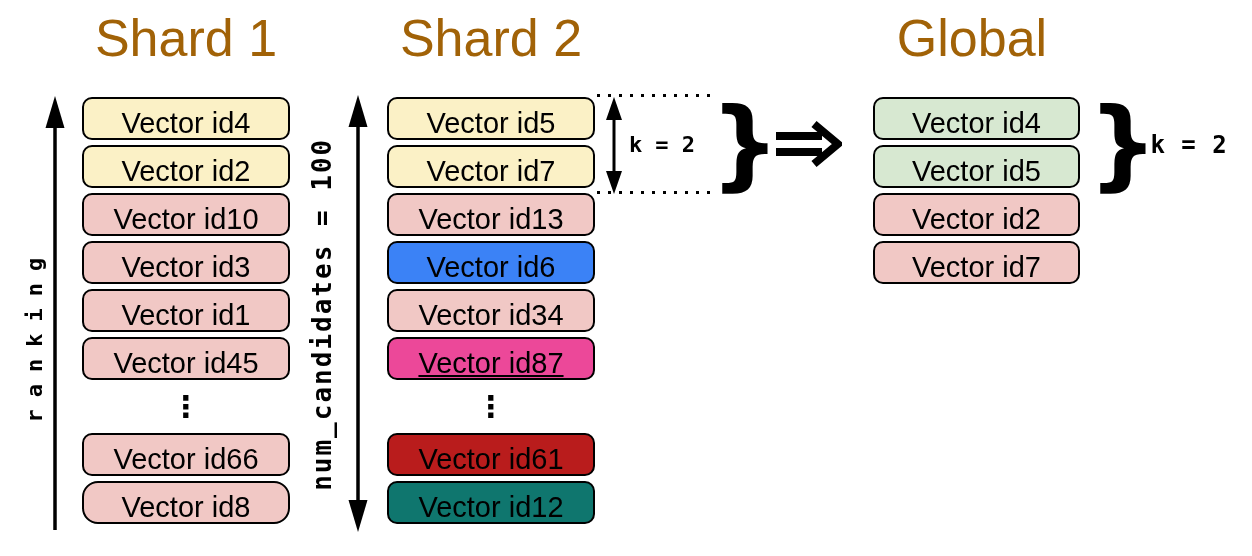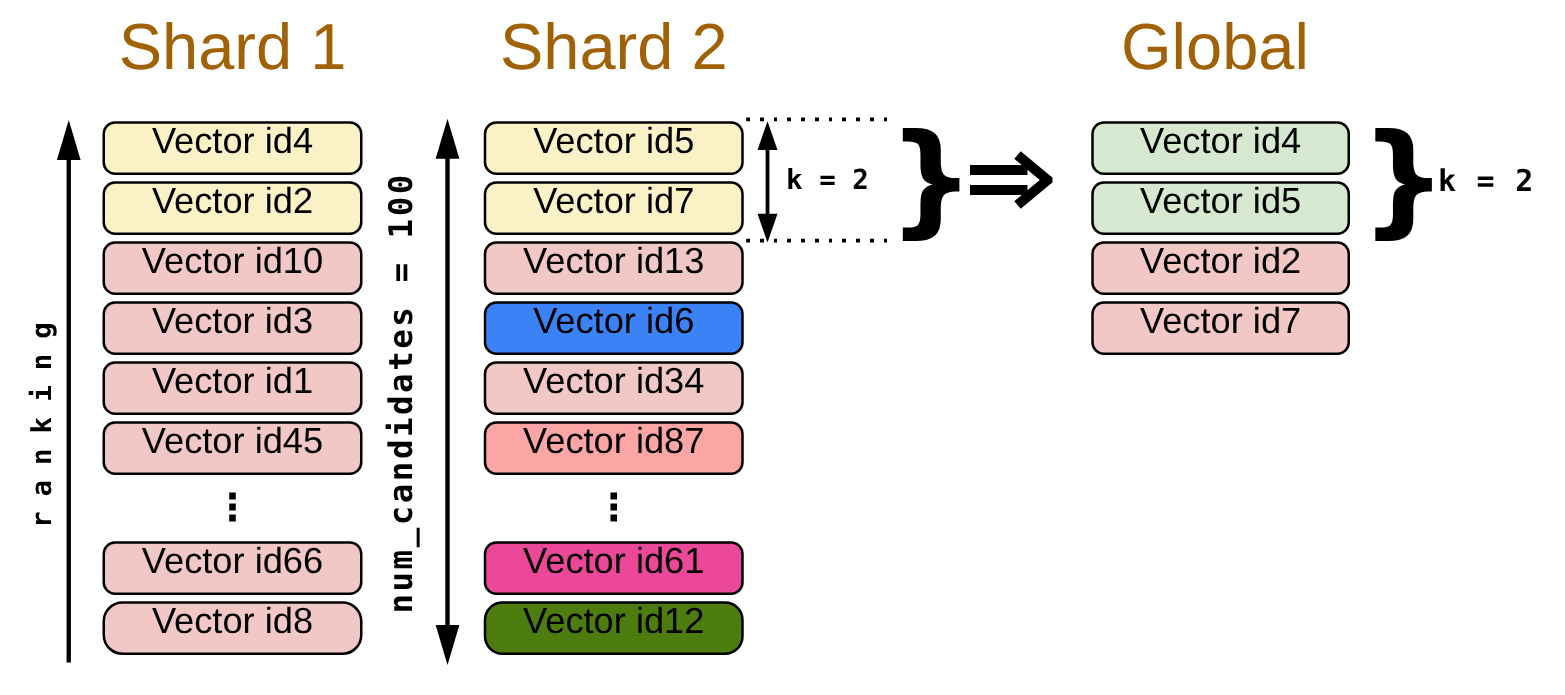--- a/index.html
+++ b/index.html
@@ -15,21 +15,21 @@
   #title-shard2{left:491px}
   #title-global{left:972px}
 
   .col{position:absolute;top:97px;display:flex;flex-direction:column;gap:5px;}
   #col-shard1{left:82px;width:208px;}
   #col-shard2{left:387px;width:208px;}
   #col-global{left:873px;width:207px;}
 
   .vbox{
     height:43px;box-sizing:border-box;border:2.5px solid #000;border-radius:10px;
-    display:flex;align-items:flex-start;justify-content:center;
+    display:flex;align-items:flex-end;justify-content:center;
     font-size:29px;line-height:1;
   }
   .dots{
     height:43px;display:flex;align-items:center;justify-content:center;
     font-size:30px;font-weight:bold;font-family:"DejaVu Sans",sans-serif;
   }
 
   .axis-svg{position:absolute;}
   .vlabel{
     position:absolute;font-family:"DejaVu Sans Mono",monospace;font-weight:bold;
@@ -117,28 +117,28 @@
       </div>
       <div class="vbox" style="background: rgb(241, 200, 197); border-color: rgb(0, 0, 0);">
         <span>Vector id13</span>
       </div>
       <div class="vbox" style="background: #3b82f6; border-color: rgb(0, 0, 0);">
         <span>Vector id6</span>
       </div>
       <div class="vbox" style="background: rgb(241, 200, 197); border-color: rgb(0, 0, 0);">
         <span>Vector id34</span>
       </div>
-      <div class="vbox" style="background: #fca5a5; border-color: rgb(0, 0, 0);">
+      <div class="vbox" style="background: #ec4899; border-color: rgb(0, 0, 0); text-decoration: underline;">
         <span>Vector id87</span>
       </div>
       <div class="dots">⋮</div>
-      <div class="vbox" style="background: #ec4899; border-color: rgb(0, 0, 0);">
+      <div class="vbox" style="background: #b91c1c; border-color: rgb(0, 0, 0);">
         <span>Vector id61</span>
       </div>
-      <div class="vbox" style="background: #4d7c0f; border-color: rgb(0, 0, 0); border-radius: 15px;">
+      <div class="vbox" style="background: #0f766e; border-color: rgb(0, 0, 0);">
         <span>Vector id12</span>
       </div>
     </div>
   <div class="col" id="col-global">
       <div class="vbox" style="background: rgb(215, 232, 209); border-color: rgb(0, 0, 0);">
         <span>Vector id4</span>
       </div>
       <div class="vbox" style="background: rgb(215, 232, 209); border-color: rgb(0, 0, 0);">
         <span>Vector id5</span>
       </div>

